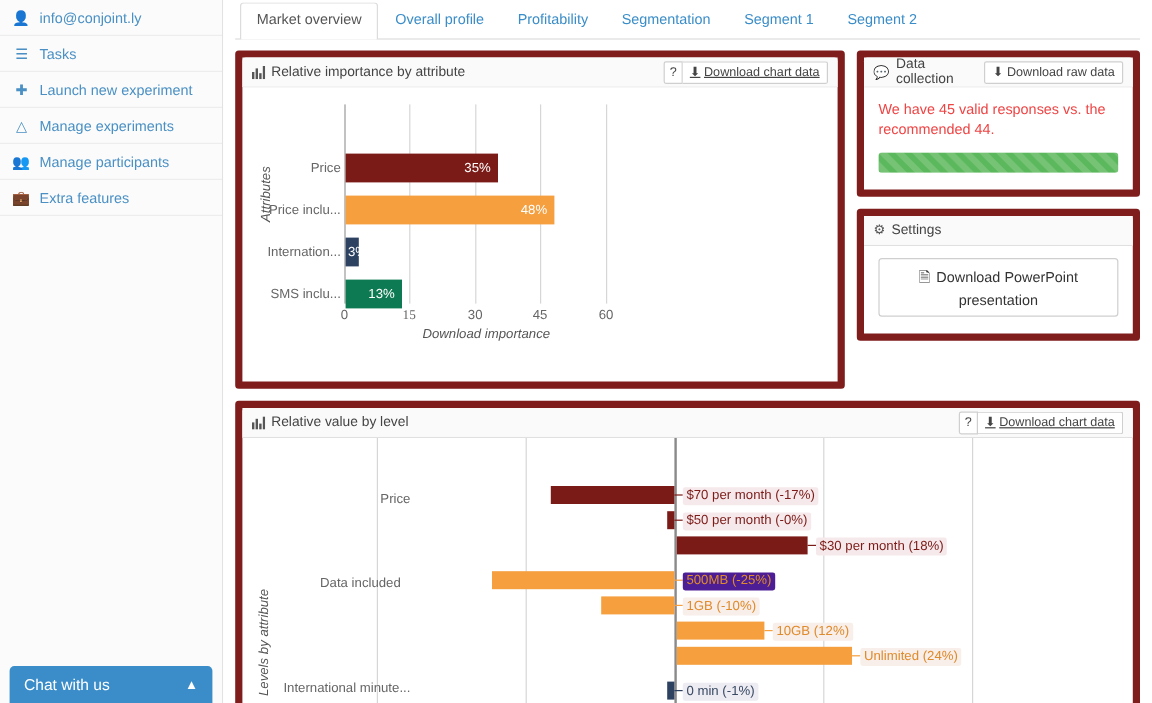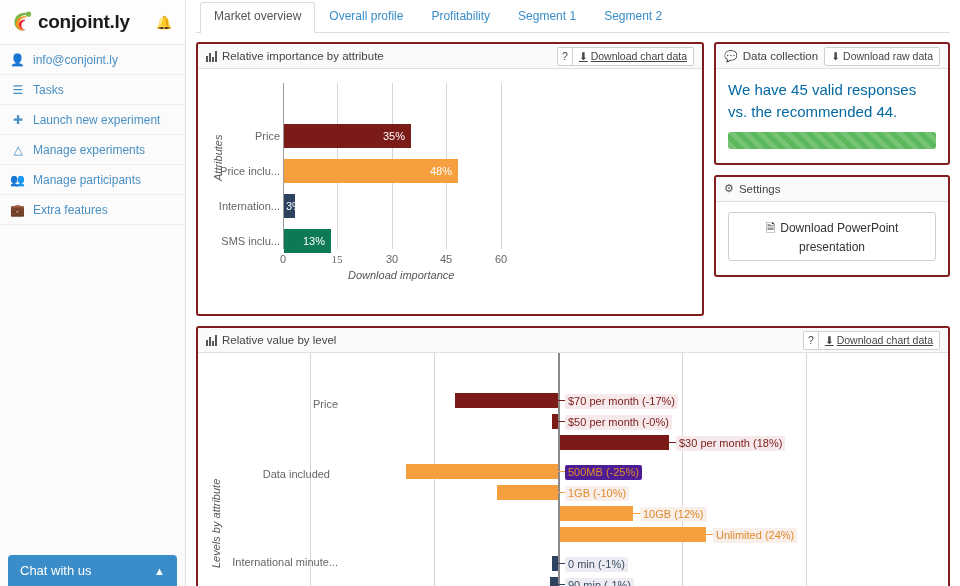--- a/index.html
+++ b/index.html
@@ -91,21 +91,21 @@
     background: #fff;
     border-color: #dcdcdc;
     border-radius: 3px 3px 0 0;
     margin-bottom: -1px;
     padding-bottom: 8px;
   }
 
   .row { display: flex; gap: 10px; margin-top: 9px; }
 
   .panel {
-    border: 2px solid #7f1d1d;
+    border: 6px solid #7f1d1d;
     border-radius: 3px;
     background: #fff;
   }
   .panel-head {
     height: 25px;
     display: flex; align-items: center;
     padding: 0 8px;
     background: #fafafa;
     border-bottom: 1px solid #e0e0e0;
     border-radius: 3px 3px 0 0;
@@ -168,21 +168,21 @@
     white-space: nowrap;
     padding: 1px 3px;
     border-radius: 2px;
     line-height: 13px;
   }
   .connector { position: absolute; height: 1px; }
 
   
   .side-col { width: 236px; flex: 0 0 236px; }
   .panel-body { padding: 10px 12px 14px; }
-  .collect-text { font-size: 15px; color: #0369a1; line-height: 1.45; }
+  .collect-text { font-size: 12px; color: #ef4444; line-height: 1.45; }
   .progress {
     margin-top: 9px;
     height: 17px;
     border-radius: 3px;
     background: #5cb85c;
     background-image: linear-gradient(45deg, rgba(255,255,255,.16) 25%, transparent 25%, transparent 50%, rgba(255,255,255,.16) 50%, rgba(255,255,255,.16) 75%, transparent 75%, transparent);
     background-size: 14px 14px;
   }
   .wide-btn {
     display: block; width: 100%;
@@ -199,30 +199,20 @@
   }
   .wide-btn:last-child { margin-bottom: 0; }
   .wide-btn .wb-icon { margin-right: 5px; }
 </style>
 </head>
 <body>
 
 <div id="app">
 
   <div class="sidebar">
-    <div class="brand">
-      <svg class="brand-logo" viewBox="0 0 22 24">
-        <path d="M15 3 C7 2 2 7 2.5 13 C3 19 9 22 14 20 C10 21 5.5 18 5.5 13 C5.5 8 10 4.5 15 5 Z" fill="#7ab648"></path>
-        <path d="M14 6 C7 6 3.5 10 4 14.5 C4.5 19 9 21.5 13.5 20.5 C9.5 20.5 6.5 17.5 6.8 13.8 C7.1 10 10.5 7.2 14.2 7.5 Z" fill="#f7941e"></path>
-        <path d="M12.5 9.5 C8.5 9.8 6.5 12.5 7 15.5 C7.5 18.5 10.5 20.5 13.5 20 C10.8 19.6 9 17.5 9.3 15 C9.6 12.5 11 11 13 10.8 Z" fill="#ed1c24"></path>
-        <circle cx="16.5" cy="4.2" r="2.6" fill="#7ab648"></circle>
-      </svg>
-      <span class="brand-name">conjoint.ly</span>
-      <span class="bell">🔔</span>
-    </div>
 
     <div class="nav-item">
       <span class="nav-icon">👤</span>
       <span>info@conjoint.ly</span>
     </div>
     <div class="nav-item">
       <span class="nav-icon">☰</span>
       <span>Tasks</span>
     </div>
     <div class="nav-item">
@@ -247,20 +237,21 @@
       <span class="chat-caret">▲</span>
     </div>
   </div>
 
   <div class="main">
 
     <div class="tabs">
       <div class="tab active">Market overview</div>
       <div class="tab">Overall profile</div>
       <div class="tab">Profitability</div>
+      <div class="tab">Segmentation</div>
       <div class="tab">Segment 1</div>
       <div class="tab">Segment 2</div>
     </div>
 
     <div class="row">
 
       <div class="panel" style="flex:1 1 auto;">
         <div class="panel-head">
           <span class="ph-icon">
             <svg width="11" height="11" viewBox="0 0 11 11">

